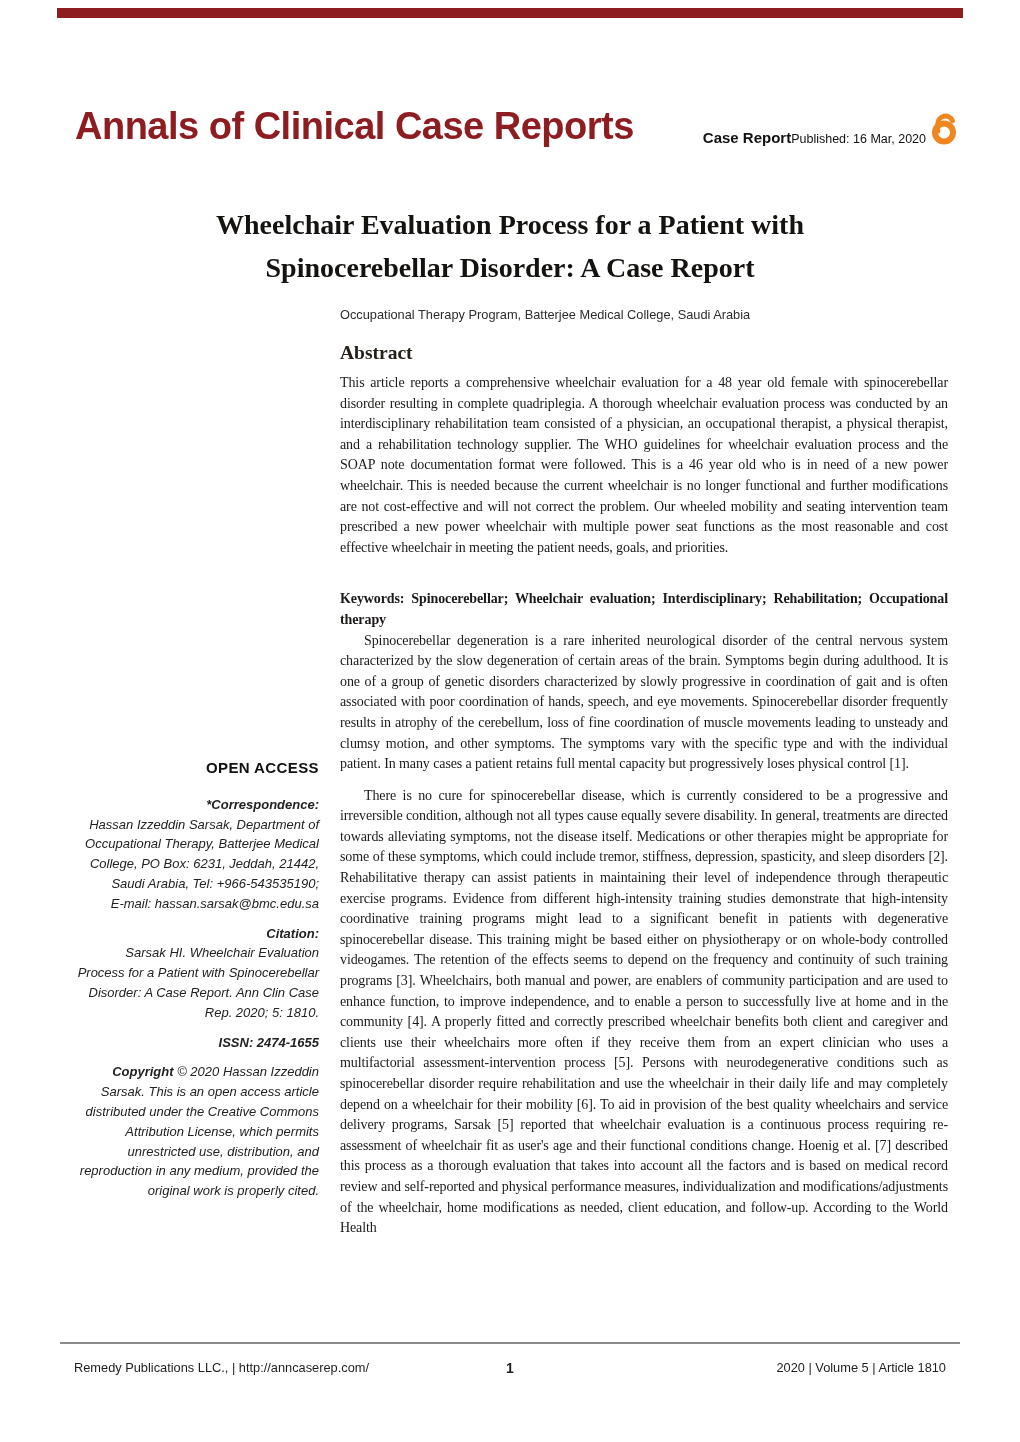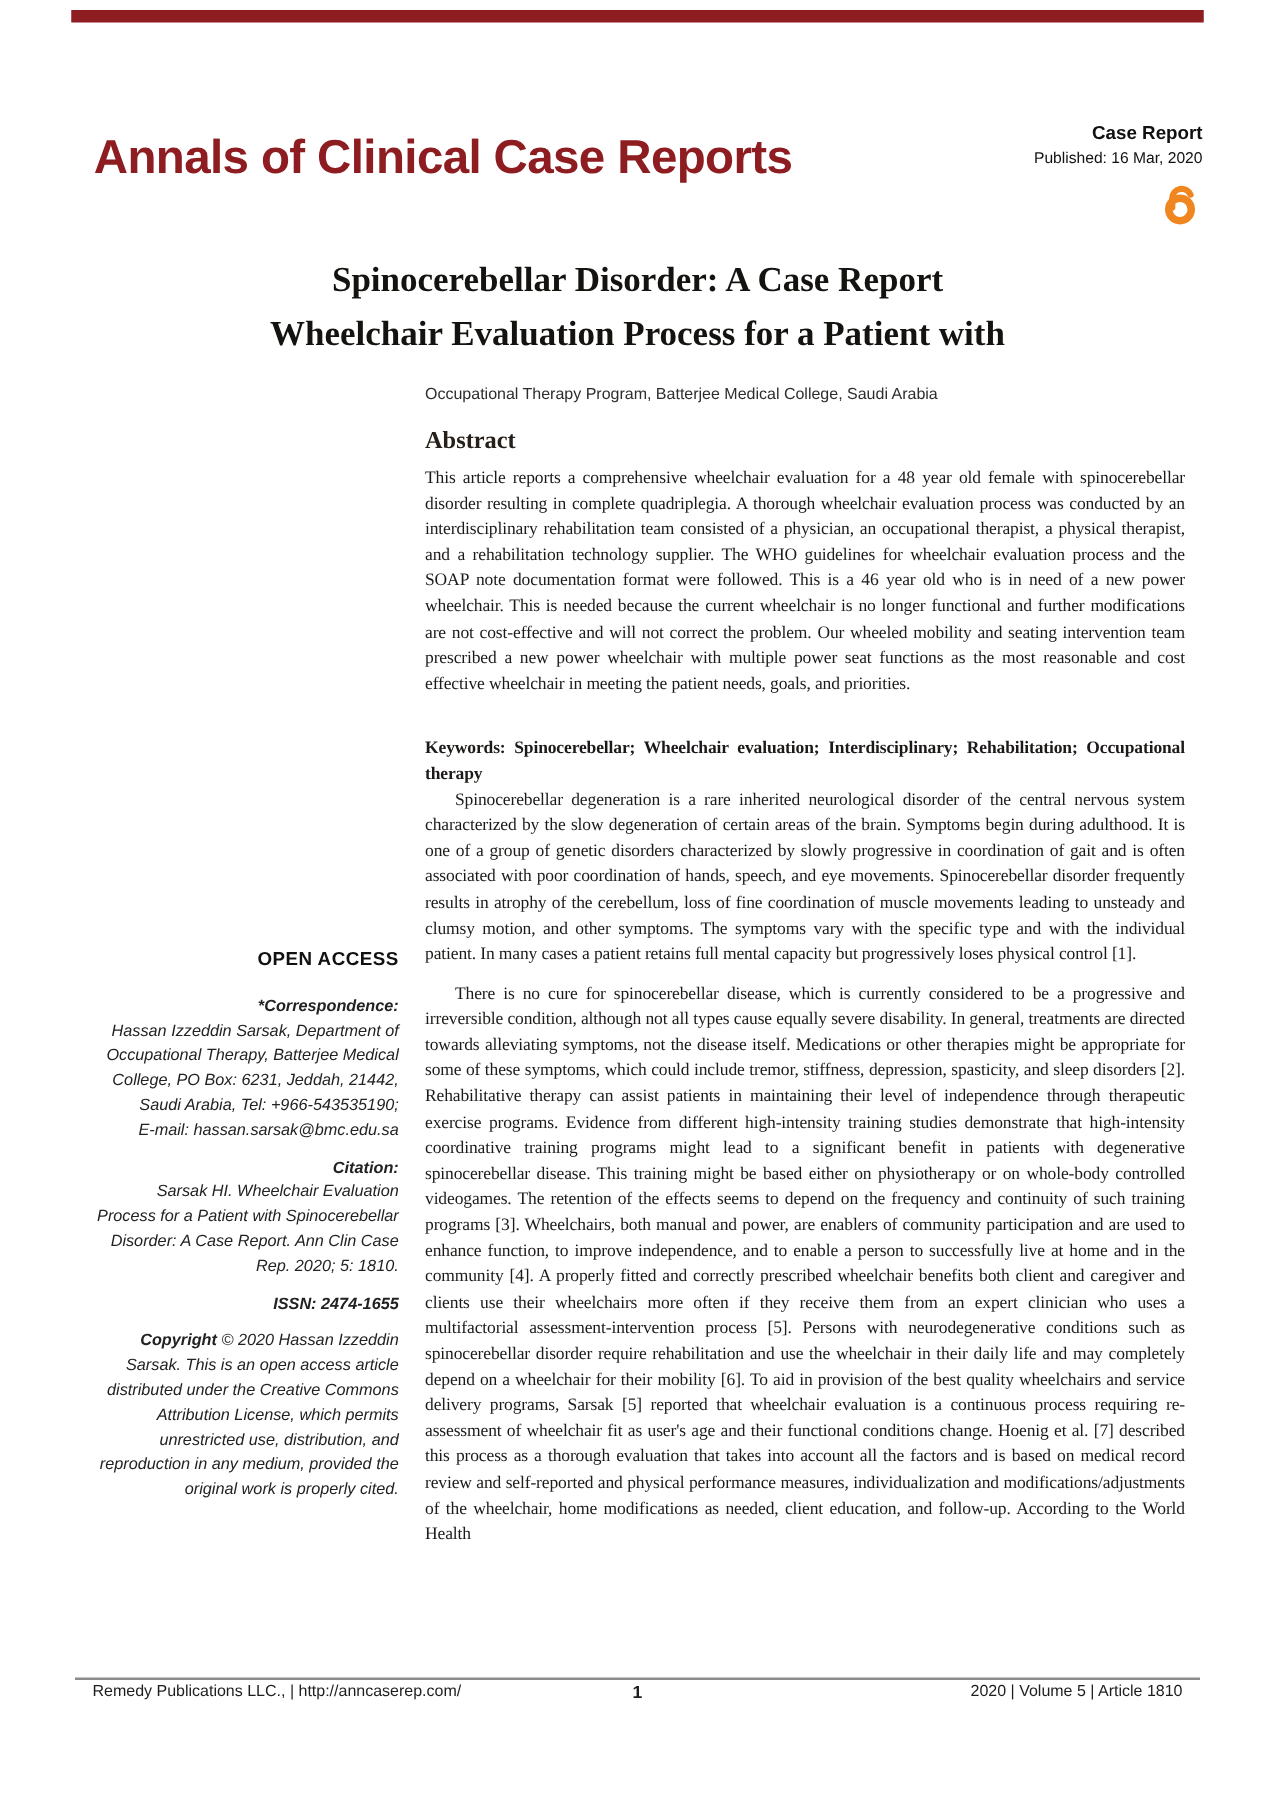--- a/index.html
+++ b/index.html
@@ -24,21 +24,21 @@
   }
   .journal-title {
     font-family: "Liberation Sans", sans-serif;
     font-weight: bold; font-size: 38px; letter-spacing: -0.5px;
     color: var(--maroon, #8e1d22);
     line-height: 1.1; padding-top: 8px;
   }
   .header-right {
     text-align: right;
     font-family: "Liberation Sans", sans-serif;
-    display: flex; flex-direction: column; align-items: flex-end;
+    display: flex; flex-direction: row; align-items: flex-end;
   }
   .article-type { font-weight: bold; font-size: 15px; color: #111; }
   .published { font-size: 12.5px; margin-top: 4px; color: #111; }
   .oa-icon { margin-top: 12px; }
   .oa-stroke { stroke: var(--orange, #f0861f); fill: none; }
 
   .article-title {
     position: absolute; left: 75px; right: 75px; top: 203px;
     text-align: center;
     font-weight: bold; font-size: 28px; line-height: 1.55;
@@ -86,21 +86,21 @@
   .open-access {
     font-style: normal; font-weight: bold; font-size: 15px;
     letter-spacing: 0.4px; color: #111; margin-bottom: 17px;
   }
   .sb-group { margin-bottom: 10px; }
   .sb-bold { font-weight: bold; }
 
   .page-footer {
     position: absolute; left: 60px; right: 60px; top: 1342px;
     border-top: 2px solid #8b8b8b;
-    padding-top: 1px;
+    padding-top: 16px;
     font-family: "Liberation Sans", sans-serif;
     font-size: 12.8px; color: #1e1e1e;
   }
   .footer-inner { position: relative; height: 20px; }
   .footer-left { position: absolute; left: 14px; top: 0; }
   .footer-center { text-align: center; font-weight: bold; font-size: 14px; }
   .footer-right { position: absolute; right: 14px; top: 0; }
 </style>
 </head>
 <body>
@@ -113,22 +113,22 @@
     <div class="article-type">Case Report</div>
     <div class="published">Published: 16 Mar, 2020</div>
     <svg class="oa-icon" width="36" height="36" viewBox="0 0 36 36">
       <circle class="oa-stroke" cx="18" cy="22.5" r="9" stroke-width="6"></circle>
       <path class="oa-stroke" d="M11.8 21 V 13.5 a 7.6 7.6 0 0 1 14.6 -2.8" stroke-width="5" stroke-linecap="round"></path>
     </svg>
   </div>
 </header>
 
 <h1 class="article-title">
+  <span class="t-line">Wheelchair Evaluation Process for a Patient with</span>
   <span class="t-line">Spinocerebellar Disorder: A Case Report</span>
-  <span class="t-line">Wheelchair Evaluation Process for a Patient with</span>
 </h1>
 
 <main class="main">
   <div class="affiliation">Occupational Therapy Program, Batterjee Medical College, Saudi Arabia</div>
 
   <h2 class="section-heading">Abstract</h2>
   <p class="body-text">This article reports a comprehensive wheelchair evaluation for a 48 year old female with spinocerebellar disorder resulting in complete quadriplegia. A thorough wheelchair evaluation process was conducted by an interdisciplinary rehabilitation team consisted of a physician, an occupational therapist, a physical therapist, and a rehabilitation technology supplier. The WHO guidelines for wheelchair evaluation process and the SOAP note documentation format were followed. This is a 46 year old who is in need of a new power wheelchair. This is needed because the current wheelchair is no longer functional and further modifications are not cost-effective and will not correct the problem. Our wheeled mobility and seating intervention team prescribed a new power wheelchair with multiple power seat functions as the most reasonable and cost effective wheelchair in meeting the patient needs, goals, and priorities.</p>
   <p class="body-text keywords">Keywords: Spinocerebellar; Wheelchair evaluation; Interdisciplinary; Rehabilitation; Occupational therapy</p>
 
   <p class="body-text indent">Spinocerebellar degeneration is a rare inherited neurological disorder of the central nervous system characterized by the slow degeneration of certain areas of the brain. Symptoms begin during adulthood. It is one of a group of genetic disorders characterized by slowly progressive in coordination of gait and is often associated with poor coordination of hands, speech, and eye movements. Spinocerebellar disorder frequently results in atrophy of the cerebellum, loss of fine coordination of muscle movements leading to unsteady and clumsy motion, and other symptoms. The symptoms vary with the specific type and with the individual patient. In many cases a patient retains full mental capacity but progressively loses physical control [1].</p>

